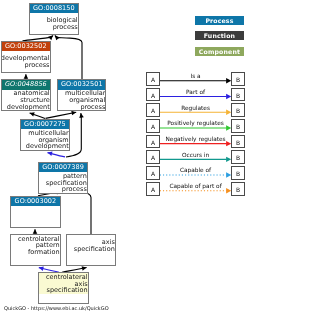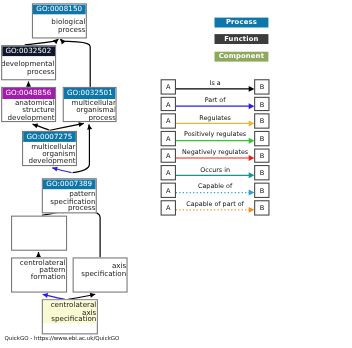--- a/index.html
+++ b/index.html
@@ -65,28 +65,28 @@
     </svg>
   <div id="nodes">
       <div class="node" style="left: 29px; top: 2.7px; width: 49.7px; height: 32.5px;">
         <div class="hdr" style="background: rgb(14, 118, 168);">GO:0008150</div>
         <div class="bdy" style="height: 21.5px;">
           <div>biological</div>
           <div>process</div>
         </div>
       </div>
       <div class="node" style="left: 1px; top: 40.8px; width: 49.5px; height: 32.4px;">
-        <div class="hdr" style="background: #0f172a;">GO:0032502</div>
+        <div class="hdr" style="background: #c2410c;">GO:0032502</div>
         <div class="bdy" style="height: 21.4px;">
           <div>developmental</div>
           <div>process</div>
         </div>
       </div>
       <div class="node" style="left: 1px; top: 79.2px; width: 49.7px; height: 32.3px;">
-        <div class="hdr" style="background: #a21caf;">GO:0048856</div>
+        <div class="hdr" style="background: #0f766e; font-style: italic;">GO:0048856</div>
         <div class="bdy" style="height: 21.3px;">
           <div>anatomical</div>
           <div>structure</div>
           <div>development</div>
         </div>
       </div>
       <div class="node" style="left: 57.1px; top: 79.2px; width: 49.3px; height: 32.3px;">
         <div class="hdr" style="background: rgb(14, 118, 168);">GO:0032501</div>
         <div class="bdy" style="height: 21.3px;">
           <div>multicellular</div>
@@ -104,20 +104,21 @@
       </div>
       <div class="node" style="left: 38.2px; top: 162px; width: 49.6px; height: 32.4px;">
         <div class="hdr" style="background: rgb(14, 118, 168);">GO:0007389</div>
         <div class="bdy" style="height: 21.4px;">
           <div>pattern</div>
           <div>specification</div>
           <div>process</div>
         </div>
       </div>
       <div class="node" style="left: 10px; top: 195.8px; width: 50.8px; height: 32.3px;">
+        <div class="hdr" style="background: rgb(14, 118, 168);">GO:0003002</div>
       </div>
       <div class="node" style="left: 10.2px; top: 234px; width: 50.4px; height: 32.4px;">
         <div class="bdy" style="height: 21.4px;">
           <div>centrolateral</div>
           <div>pattern</div>
           <div>formation</div>
         </div>
       </div>
       <div class="node" style="left: 66.2px; top: 234px; width: 49.6px; height: 32.3px;">
         <div class="bdy" style="height: 21.3px;">

